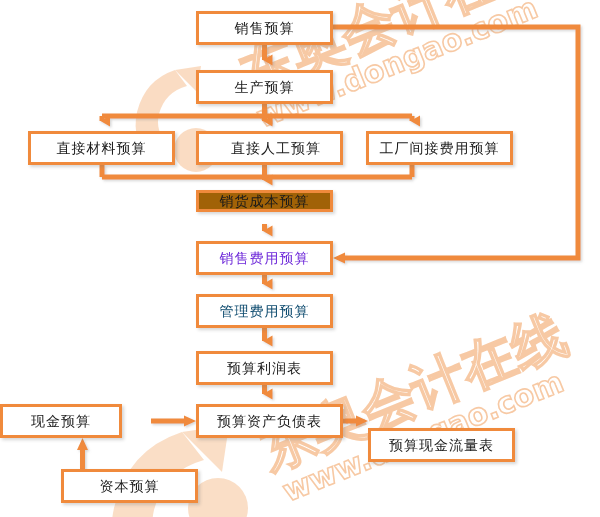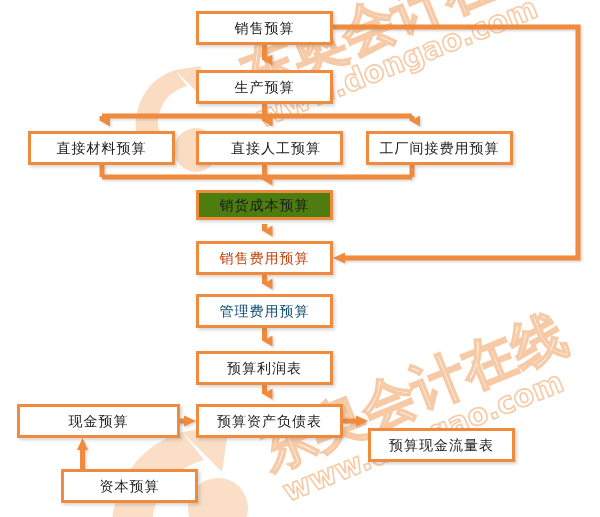--- a/index.html
+++ b/index.html
@@ -145,33 +145,33 @@
       </div>
       <div class="node-box" style="left: 28px; top: 131px; width: 147px; height: 34px; border-color: rgb(240, 138, 60); background: rgb(255, 255, 255);">
         <span class="node-label" style="color: rgb(26, 26, 26);">直接材料预算</span>
       </div>
       <div class="node-box" style="left: 196px; top: 131px; width: 147px; height: 34px; border-color: rgb(240, 138, 60); background: rgb(255, 255, 255); padding-left: 13px;">
         <span class="node-label" style="color: rgb(26, 26, 26);">直接人工预算</span>
       </div>
       <div class="node-box" style="left: 366px; top: 131px; width: 147px; height: 34px; border-color: rgb(240, 138, 60); background: rgb(255, 255, 255);">
         <span class="node-label" style="color: rgb(26, 26, 26);">工厂间接费用预算</span>
       </div>
-      <div class="node-box" style="left: 196px; top: 190px; width: 137px; height: 30px; border-color: rgb(240, 138, 60); background: #4d7c0f;">
+      <div class="node-box" style="left: 196px; top: 190px; width: 137px; height: 22px; border-color: rgb(240, 138, 60); background: #a16207;">
         <span class="node-label" style="color: rgb(26, 26, 26);">销货成本预算</span>
       </div>
       <div class="node-box" style="left: 196px; top: 241px; width: 137px; height: 34px; border-color: rgb(240, 138, 60); background: rgb(255, 255, 255);">
-        <span class="node-label" style="color: #c2410c;">销售费用预算</span>
+        <span class="node-label" style="color: #6d28d9;">销售费用预算</span>
       </div>
       <div class="node-box" style="left: 196px; top: 294px; width: 137px; height: 34px; border-color: rgb(240, 138, 60); background: rgb(255, 255, 255);">
         <span class="node-label" style="color: #0c4a6e;">管理费用预算</span>
       </div>
       <div class="node-box" style="left: 196px; top: 351px; width: 137px; height: 34px; border-color: rgb(240, 138, 60); background: rgb(255, 255, 255);">
         <span class="node-label" style="color: rgb(26, 26, 26);">预算利润表</span>
       </div>
-      <div class="node-box" style="left: 17px; top: 404px; width: 163px; height: 34px; border-color: rgb(240, 138, 60); background: rgb(255, 255, 255);">
+      <div class="node-box" style="left: 0; top: 404px; width: 122px; height: 34px; border-color: rgb(240, 138, 60); background: rgb(255, 255, 255);">
         <span class="node-label" style="color: rgb(26, 26, 26);">现金预算</span>
       </div>
       <div class="node-box" style="left: 196px; top: 404px; width: 147px; height: 34px; border-color: rgb(240, 138, 60); background: rgb(255, 255, 255);">
         <span class="node-label" style="color: rgb(26, 26, 26);">预算资产负债表</span>
       </div>
       <div class="node-box" style="left: 368px; top: 404px; width: 147px; height: 34px; border-color: rgb(240, 138, 60); background: rgb(255, 255, 255); margin-top: 24px;">
         <span class="node-label" style="color: rgb(26, 26, 26);">预算现金流量表</span>
       </div>
       <div class="node-box" style="left: 14px; top: 469px; width: 137px; height: 34px; border-color: rgb(240, 138, 60); background: rgb(255, 255, 255); margin-left: 47px;">
         <span class="node-label" style="color: rgb(26, 26, 26);">资本预算</span>

